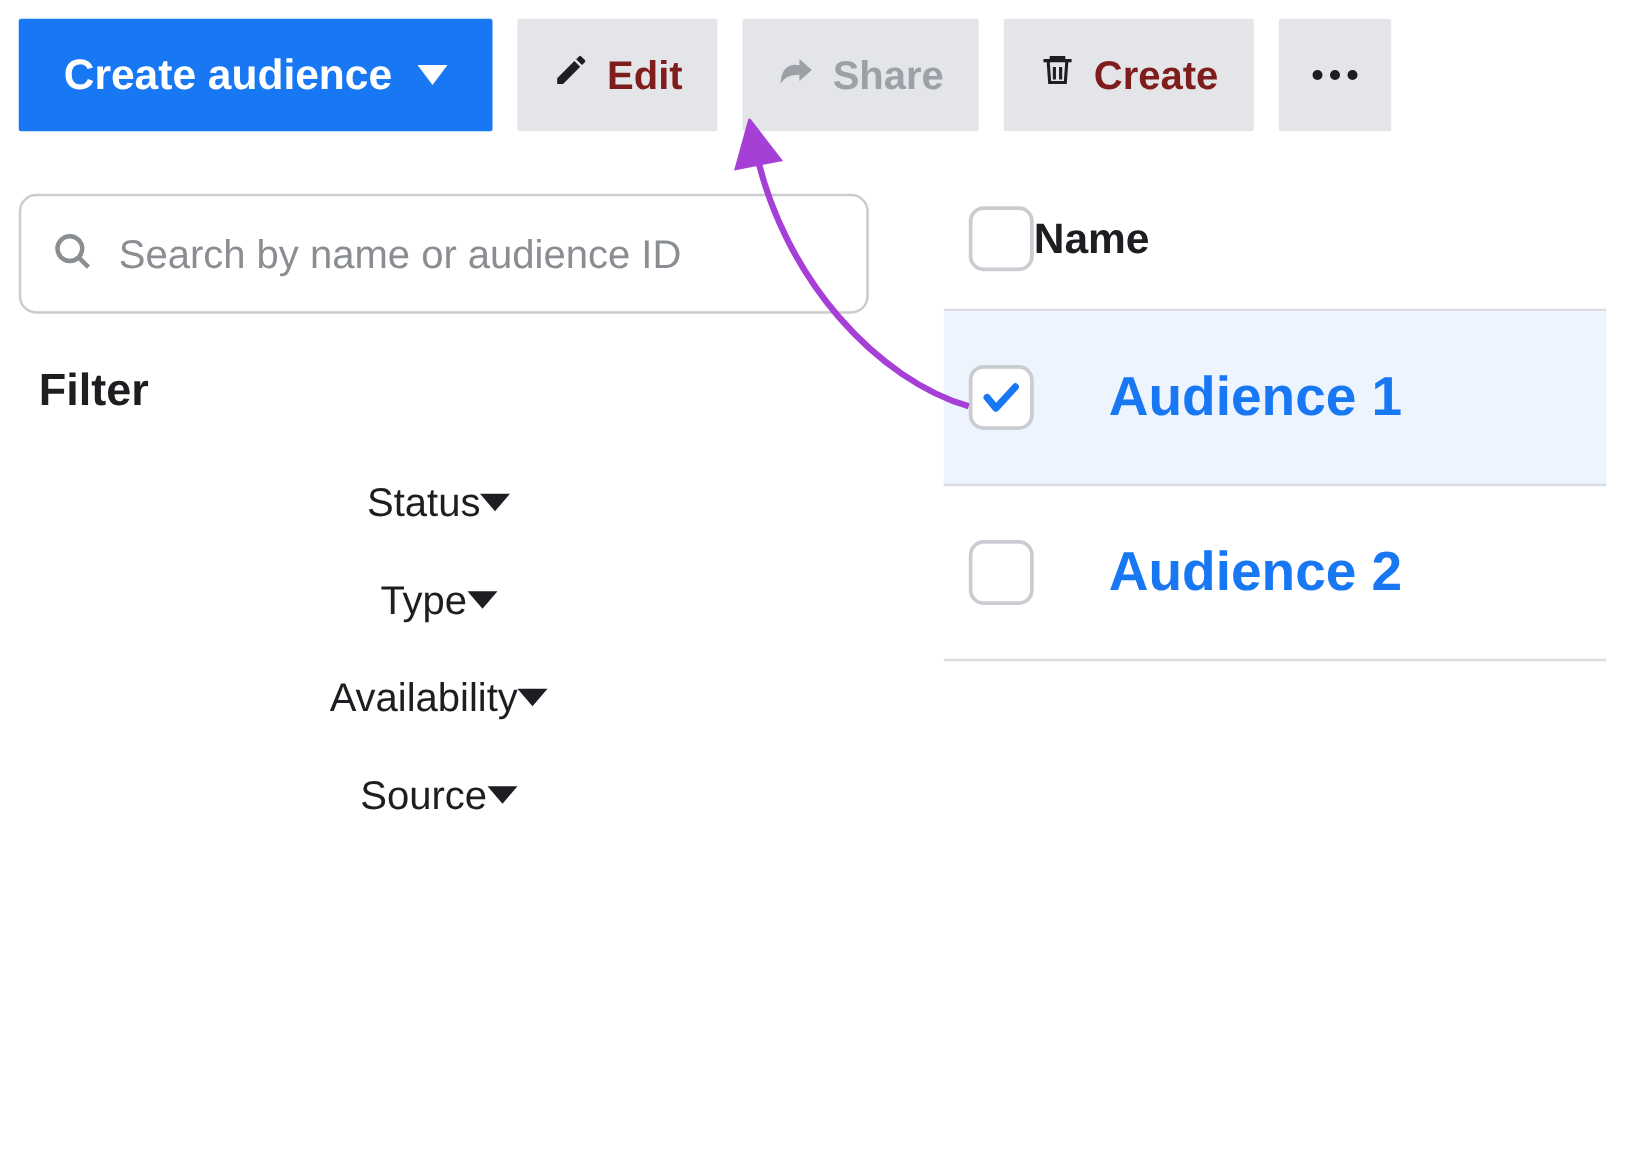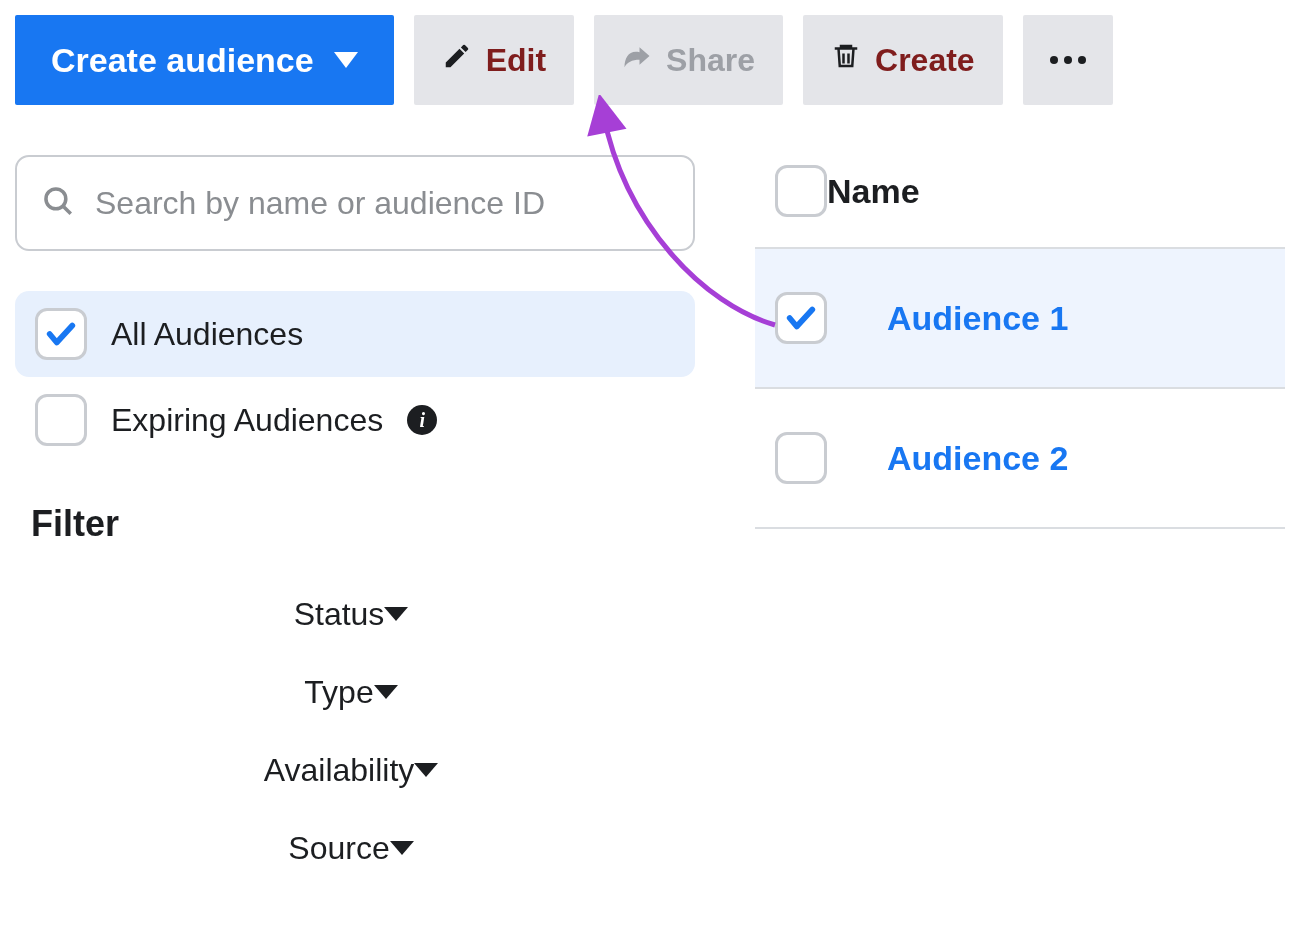--- a/index.html
+++ b/index.html
@@ -146,21 +146,21 @@
     align-items: center;
     gap: 60px;
     height: 140px;
     padding: 0 20px;
     border-bottom: 2px solid #dadde1;
   }
   .row.selected { background: #eef4fe; }
   .row a {
     color: #1877f2;
     text-decoration: none;
-    font-size: 34px;
+    font-size: 44px;
     font-weight: 600;
   }
 
   .chevron {
     width: 0; height: 0;
     border-left: 12px solid transparent;
     border-right: 12px solid transparent;
     border-top: 14px solid #1c1e21;
   }
   .dots { display: flex; gap: 6px; }
@@ -224,37 +224,20 @@
     <div class="search-wrap">
       <span>
         <svg width="34" height="34" viewBox="0 0 24 24" fill="none" stroke="#8a8d91" stroke-width="2.5">
             <circle cx="10.5" cy="10.5" r="7"></circle>
             <line x1="21" y1="21" x2="16" y2="16"></line>
           </svg>
       </span>
       <input type="text" placeholder="Search by name or audience ID" style="">
     </div>
 
-    <div class="side-list">
-      <div class="side-item selected">
-        <span class="cbox checked">
-          <svg width="34" height="34" viewBox="0 0 24 24" fill="none" stroke="#1877f2" stroke-width="4" stroke-linecap="round" stroke-linejoin="round">
-              <polyline points="4 12 9 18 20 6"></polyline>
-            </svg>
-        </span>
-        <span>All Audiences</span>
-      </div>
-      <div class="side-item">
-        <span class="cbox">
-          
-        </span>
-        <span>Expiring Audiences</span>
-        <span class="info-badge">i</span>
-      </div>
-    </div>
 
     <div class="filter-heading">Filter</div>
 
     <div class="filter-item">
       <span>Status</span>
       <span class="chevron"></span>
     </div>
     <div class="filter-item">
       <span>Type</span>
       <span class="chevron"></span>

